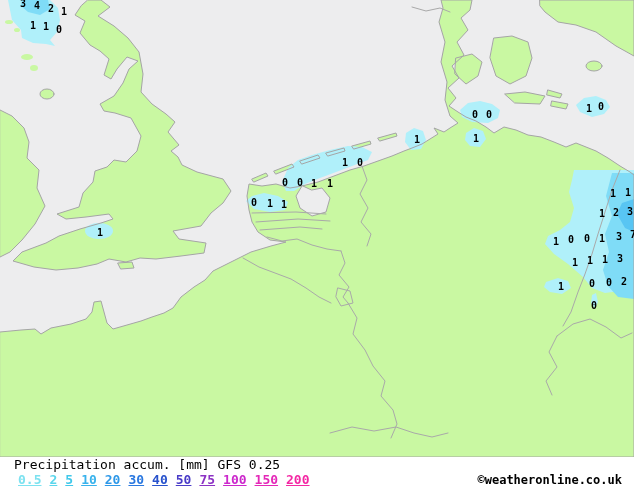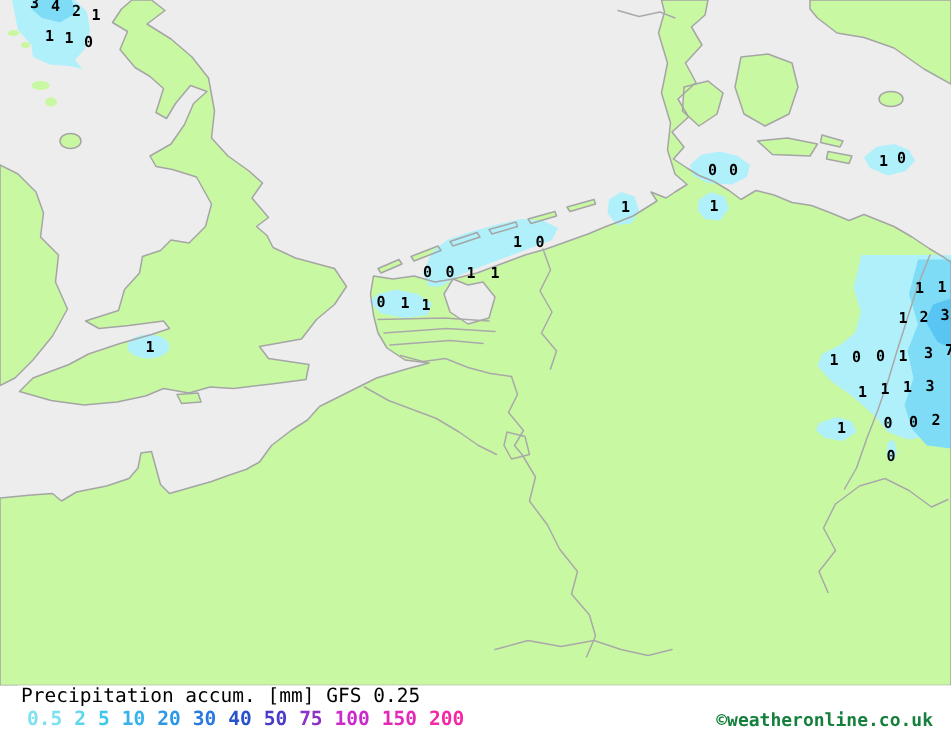--- a/index.html
+++ b/index.html
@@ -6,21 +6,21 @@
   #app{position:relative;width:634px;height:490px;overflow:hidden;background:#ffffff;
        font-family:"DejaVu Sans Mono", monospace;}
   #map-area{position:absolute;left:0;top:0;width:634px;height:457px;overflow:hidden;}
   #map-area svg{display:block;}
   .map-label{position:absolute;transform:translate(-50%,-55%);
              font:bold 10px/1 "DejaVu Sans Mono", monospace;color:#000;white-space:pre;}
   #caption{position:absolute;left:12px;top:457px;width:634px;height:23px;background:#ffffff;}
   .cap-title{position:absolute;left:2px;top:1px;font:13px/1.1 "DejaVu Sans Mono", monospace;color:#000;white-space:pre;}
   .cap-datetime{position:absolute;right:5px;top:1px;font:13px/1.1 "DejaVu Sans Mono", monospace;color:#000;white-space:pre;}
   .cap-scale{position:absolute;left:6px;top:16px;font:bold 13px/1.1 "DejaVu Sans Mono", monospace;white-space:pre;}
-  .cap-scale span{margin-right:8px;}
+  .cap-scale span{margin-right:8px;text-decoration:underline;}
   .cap-copyright{position:absolute;right:24px;top:17px;font:bold 12px/1.1 "DejaVu Sans Mono", monospace;}
   .outline{fill:none;stroke:#a5a5a5;stroke-width:1;stroke-linejoin:round;stroke-linecap:round;}
   .border{fill:none;stroke:#a9a9a9;stroke-width:1;stroke-linejoin:round;stroke-linecap:round;}
 </style>
 </head>
 <body>
 
 <div id="app">
   <div id="map-area">
     <svg width="634" height="457" viewBox="0 0 634 457">
@@ -174,15 +174,15 @@
       <div class="map-label" style="left: 561px; top: 287px;">1</div>
       <div class="map-label" style="left: 592px; top: 284px;">0</div>
       <div class="map-label" style="left: 609px; top: 283px;">0</div>
       <div class="map-label" style="left: 624px; top: 282px;">2</div>
       <div class="map-label" style="left: 594px; top: 306px;">0</div>
     </div>
 
   <div id="caption">
     <div class="cap-title">Precipitation accum. [mm] GFS 0.25</div>
     <div class="cap-scale"><span style="color: rgb(125, 226, 240);">0.5</span><span style="color: rgb(91, 214, 236);">2</span><span style="color: rgb(64, 200, 234);">5</span><span style="color: rgb(56, 178, 236);">10</span><span style="color: rgb(46, 152, 232);">20</span><span style="color: rgb(42, 120, 224);">30</span><span style="color: rgb(40, 82, 204);">40</span><span style="color: rgb(74, 60, 200);">50</span><span style="color: rgb(140, 50, 196);">75</span><span style="color: rgb(204, 40, 204);">100</span><span style="color: rgb(228, 40, 184);">150</span><span style="color: rgb(244, 40, 164);">200</span></div>
-    <div class="cap-copyright" style="color: #15803d;">©weatheronline.co.uk</div>
+    <div class="cap-copyright" style="color: #000000;">©weatheronline.co.uk</div>
   </div>
 </div>
 
 </body></html>

